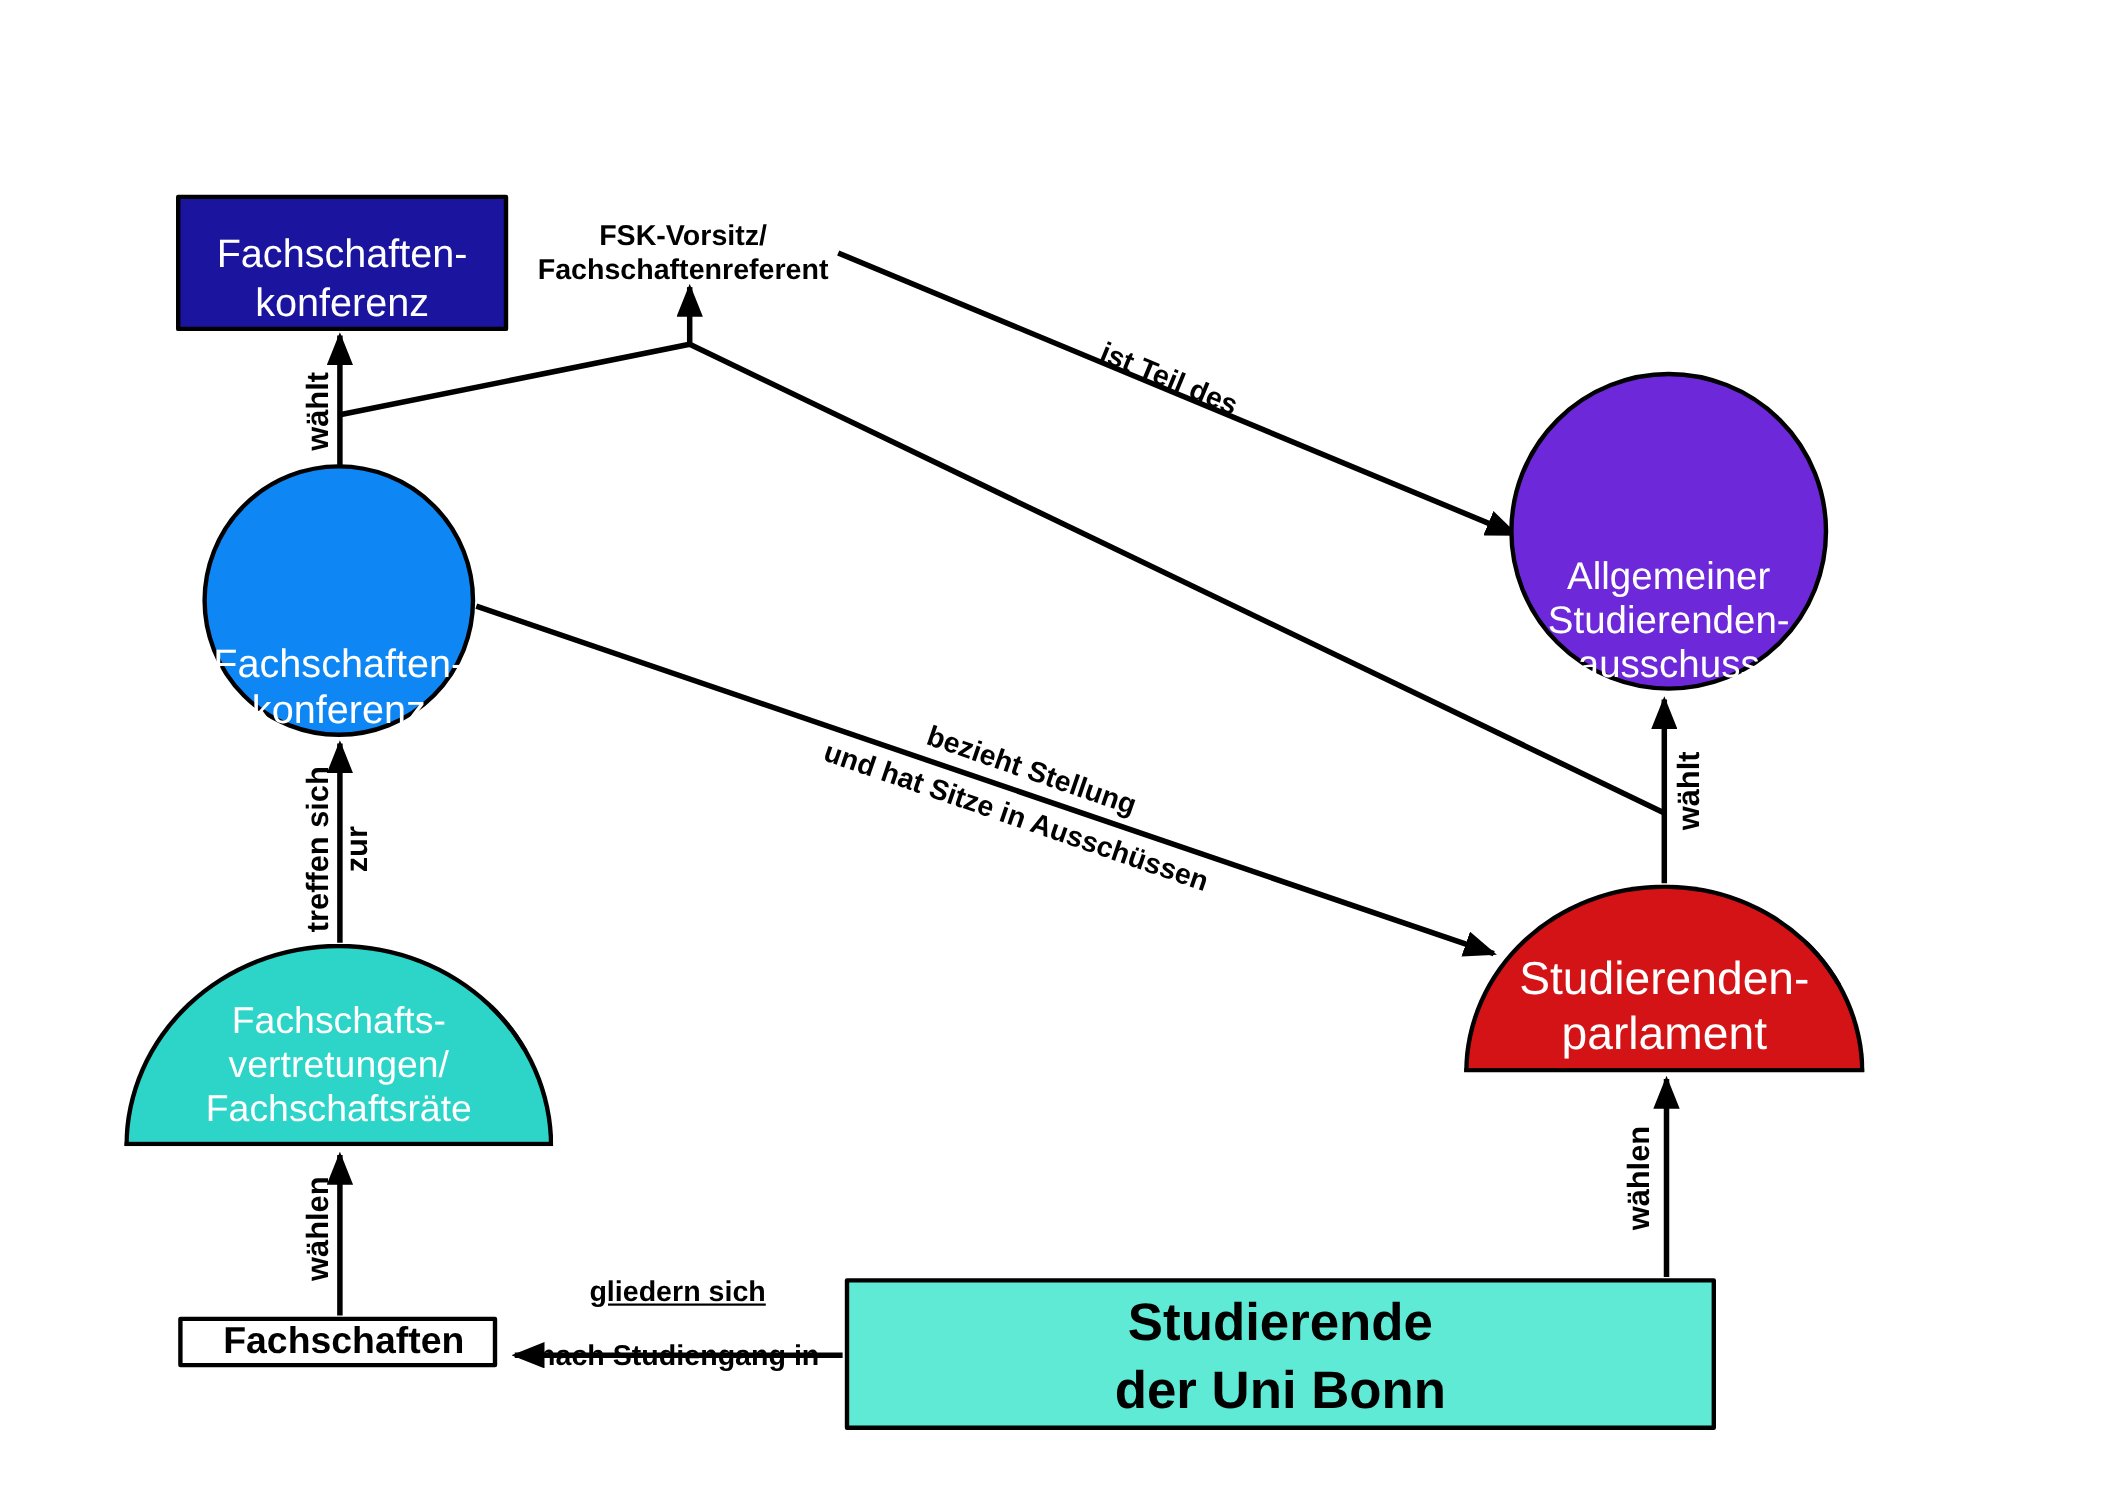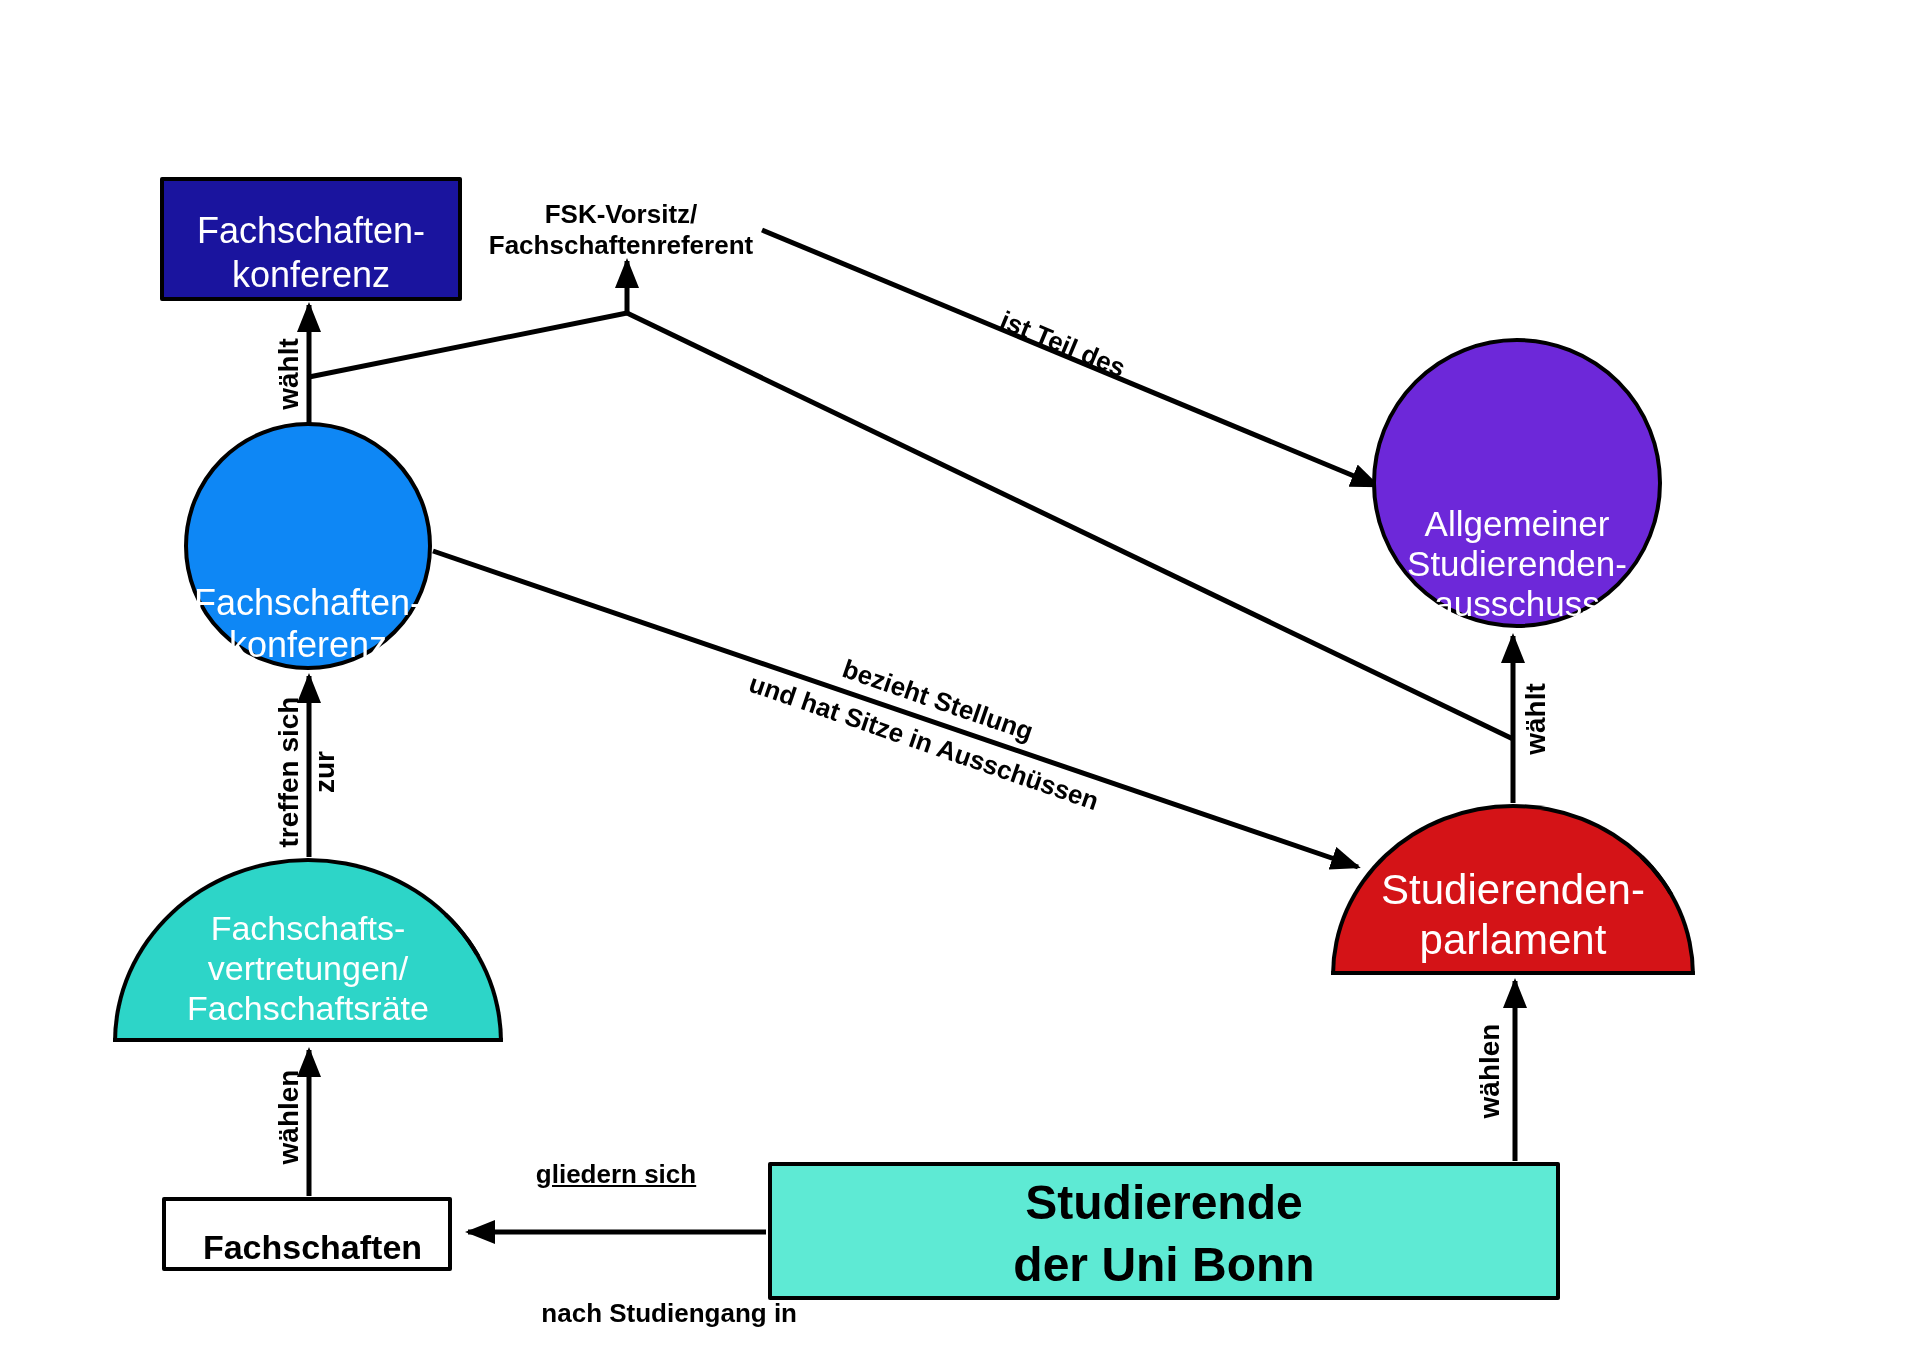--- a/index.html
+++ b/index.html
@@ -25,21 +25,21 @@
   .elabel{
     position:absolute;height:34px;line-height:34px;
     font-size:28px;font-weight:600;color:#000000;text-align:center;
     white-space:nowrap;
   }
   .elabel.sm{font-size:26px;height:32px;line-height:32px;}
   
   #n-kollektiv{left:160px;top:177px;width:302px;height:124px;font-size:36px;line-height:44px;}
   #n-konferenz{left:184px;top:422px;width:248px;height:248px;font-size:36px;line-height:42px;}
   #n-vertretungen{left:113px;top:858px;width:390px;height:184px;font-size:34px;line-height:40px;padding-bottom:10px;}
-  #n-fachschaften{left:162px;top:1197px;width:290px;height:74px;background:#ffffff;color:#000000;font-size:34px;font-weight:600;padding-left:11px;}
+  #n-fachschaften{left:162px;top:1197px;width:290px;height:46px;background:#ffffff;color:#000000;font-size:34px;font-weight:600;padding-left:11px;}
   #n-studierende{left:768px;top:1162px;width:792px;height:138px;background:#ffffff;color:#000000;font-size:48px;font-weight:700;line-height:62px;}
   #n-parlament{left:1331px;top:804px;width:364px;height:171px;font-size:42px;line-height:50px;padding-bottom:6px;}
   #n-asta{left:1372px;top:338px;width:290px;height:290px;font-size:35px;line-height:40px;}
   
   #l-fsk{left:461px;top:199px;width:320px;height:62px;line-height:31px;}
 </style>
 </head>
 <body>
 
 <div id="canvas">
@@ -102,21 +102,21 @@
   <div class="elabel" style="left:229px;top:357px;width:120px;transform:rotate(-90deg);">wählt</div>
 
   <div class="elabel" style="left:204px;top:755px;width:170px;transform:rotate(-90deg);">treffen sich</div>
 
   <div class="elabel" style="left:285px;top:755px;width:80px;transform:rotate(-90deg);">zur</div>
 
   <div class="elabel" style="left:219px;top:1100px;width:140px;transform:rotate(-90deg);">wählen</div>
 
   <div class="elabel sm" style="left:456px;top:1158px;width:320px;text-decoration:underline;">gliedern sich</div>
 
-  <div class="elabel sm" style="left:437px;top:1297px;width:360px;text-align:right;">nach Studiengang in</div>
+  <div class="elabel sm" style="left:437px;top:1216px;width:360px;">nach Studiengang in</div>
 
   <div class="elabel" style="left:1420px;top:1054px;width:140px;transform:rotate(-90deg);">wählen</div>
 
   <div class="elabel" style="left:1476px;top:702px;width:120px;transform:rotate(-90deg);">wählt</div>
 
   <div id="l-fsk" class="elabel sm">
     <div>FSK-Vorsitz/</div>
     <div>Fachschaftenreferent</div>
   </div>
 

